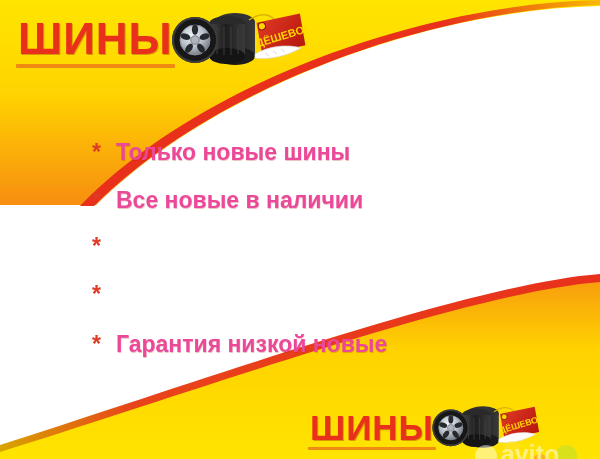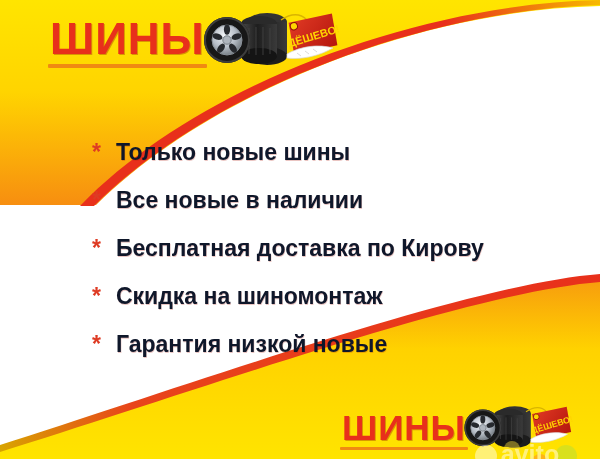--- a/index.html
+++ b/index.html
@@ -46,21 +46,20 @@
   }
 
   .logo-word {
     position: relative;
     font-weight: bold;
     color: #e8301b;
     letter-spacing: 1px;
     line-height: 1;
     font-family: "Liberation Sans", sans-serif;
     text-shadow: 1px 1px 0 rgba(150, 20, 0, .35);
-    margin-left: 32px;
   }
   .logo-top .logo-word {
     font-size: 44px;
   }
   .logo-bottom .logo-word {
     font-size: 35px;
   }
   .logo-word::after {
     content: "";
     position: absolute;
@@ -108,21 +107,21 @@
   }
   .bullet-star {
     color: #de3b24;
     font-size: 23px;
     font-weight: bold;
     width: 24px;
     flex: 0 0 24px;
     line-height: 1;
   }
   .bullet-text {
-    color: #0f172a;
+    color: #ec4899;
     font-size: 23px;
     font-weight: bold;
     white-space: nowrap;
     font-family: "Liberation Sans", sans-serif;
     text-shadow: 0.5px 0.5px 0 rgba(170, 25, 10, .25);
   }
 
   
   .watermark {
     position: absolute;
@@ -242,25 +241,23 @@
     <div class="bullet-row">
       <span class="bullet-star">*</span>
       <span class="bullet-text">Только новые шины</span>
     </div>
     <div class="bullet-row">
       <span class="bullet-star">*</span>
       <span class="bullet-text">Все новые в наличии</span>
     </div>
     <div class="bullet-row">
       <span class="bullet-star">*</span>
-      <span class="bullet-text">Бесплатная доставка по Кирову</span>
-    </div>
-    <div class="bullet-row">
-      <span class="bullet-star">*</span>
-      <span class="bullet-text">Скидка на шиномонтаж</span>
+    </div>
+    <div class="bullet-row">
+      <span class="bullet-star">*</span>
     </div>
     <div class="bullet-row">
       <span class="bullet-star">*</span>
       <span class="bullet-text">Гарантия низкой новые</span>
     </div>
   </div>
 
   <div class="logo logo-bottom">
     <span class="logo-word">ШИНЫ</span>
     <span class="logo-art">

